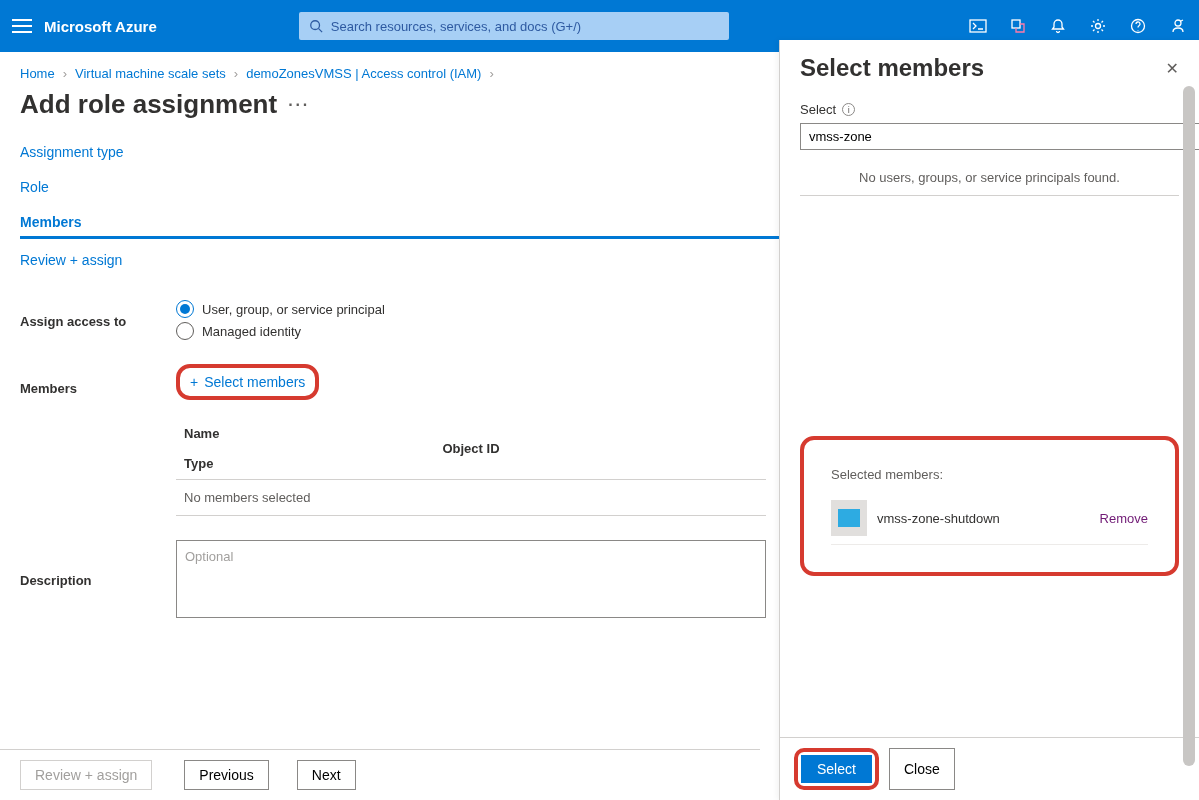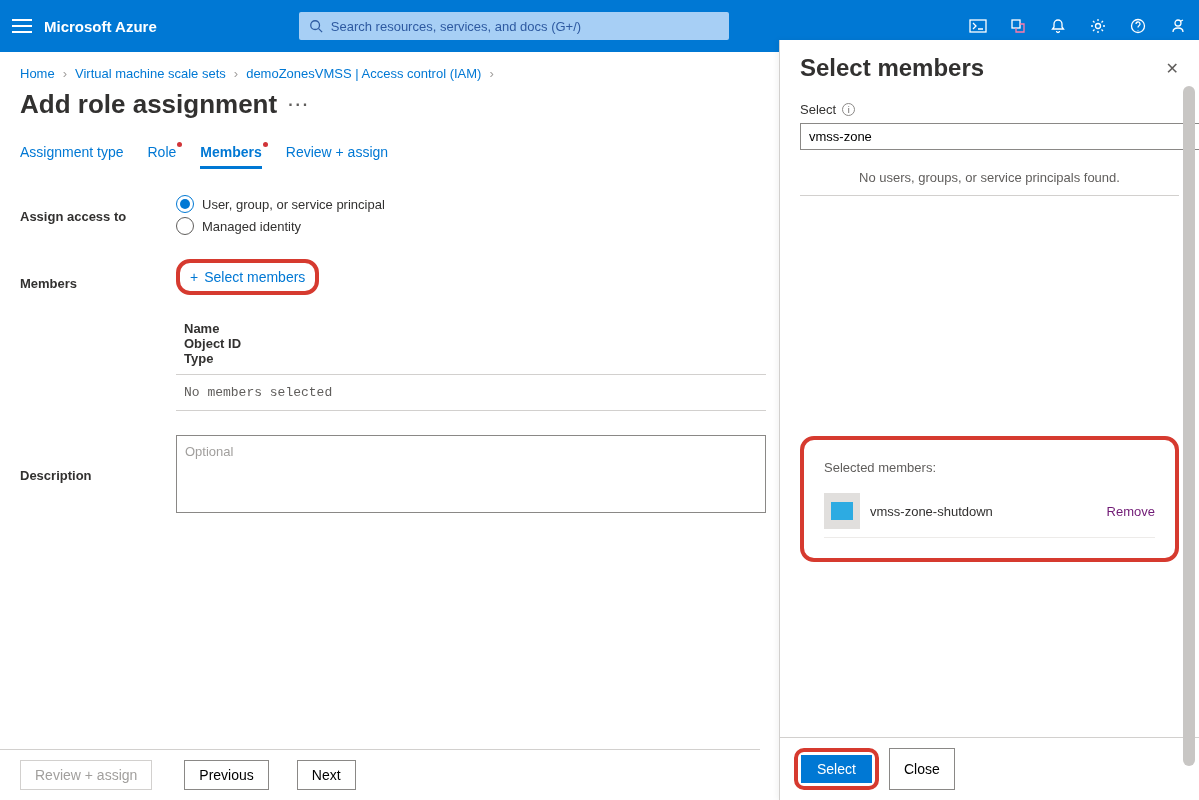--- a/index.html
+++ b/index.html
@@ -91,23 +91,24 @@
   gap: 11px;
 }
 .page-title .dots {
   color: #605e5c;
   font-size: 16px;
   letter-spacing: 2px;
   cursor: pointer;
 }
 .tabs {
   display: flex;
-  gap: 24px;
+  gap: 13px;
   padding: 0 20px 12px;
   font-size: 14px;
+  flex-direction: column;
 }
 .tab {
   color: #0078d4;
   position: relative;
   padding-bottom: 6px;
   cursor: pointer;
 }
 .tab .dot {
   position: absolute;
   top: -2px;
@@ -183,29 +184,28 @@
   display: flex;
   padding: 8px 8px;
   font-weight: 600;
   border-bottom: 1px solid #d2d0ce;
   margin-top: 18px;
   margin-left: 156px;
   width: 590px;
   flex-direction: column;
 }
 .table-head .col1 { flex: 1; }
-.table-head .col2 { flex: 1; }
+.table-head .col2 { flex: 1; text-align: center; }
 .table-head .col3 { width: 80px; }
 .table-body {
   padding: 10px 8px;
   border-bottom: 1px solid #d2d0ce;
   margin-left: 156px;
   width: 590px;
   color: #605e5c;
-  font-family: Liberation Mono, monospace;
 }
 .desc-textarea {
   margin-left: 0;
   width: 590px;
   height: 78px;
   border: 1px solid #8a8886;
   padding: 8px;
   font-family: inherit;
   font-size: 13px;
   resize: none;
@@ -296,21 +296,21 @@
 .no-results {
   text-align: center;
   color: #605e5c;
   border-bottom: 1px solid #d2d0ce;
   padding-bottom: 10px;
   font-size: 13px;
 }
 .selected-members-box {
   border: 4px solid #d63a2f;
   border-radius: 14px;
-  padding: 20px;
+  padding: 27px;
   margin-top: 240px;
 }
 .selected-label {
   color: #605e5c;
   margin-bottom: 10px;
   font-size: 13px;
 }
 .member-row {
   display: flex;
   align-items: center;

